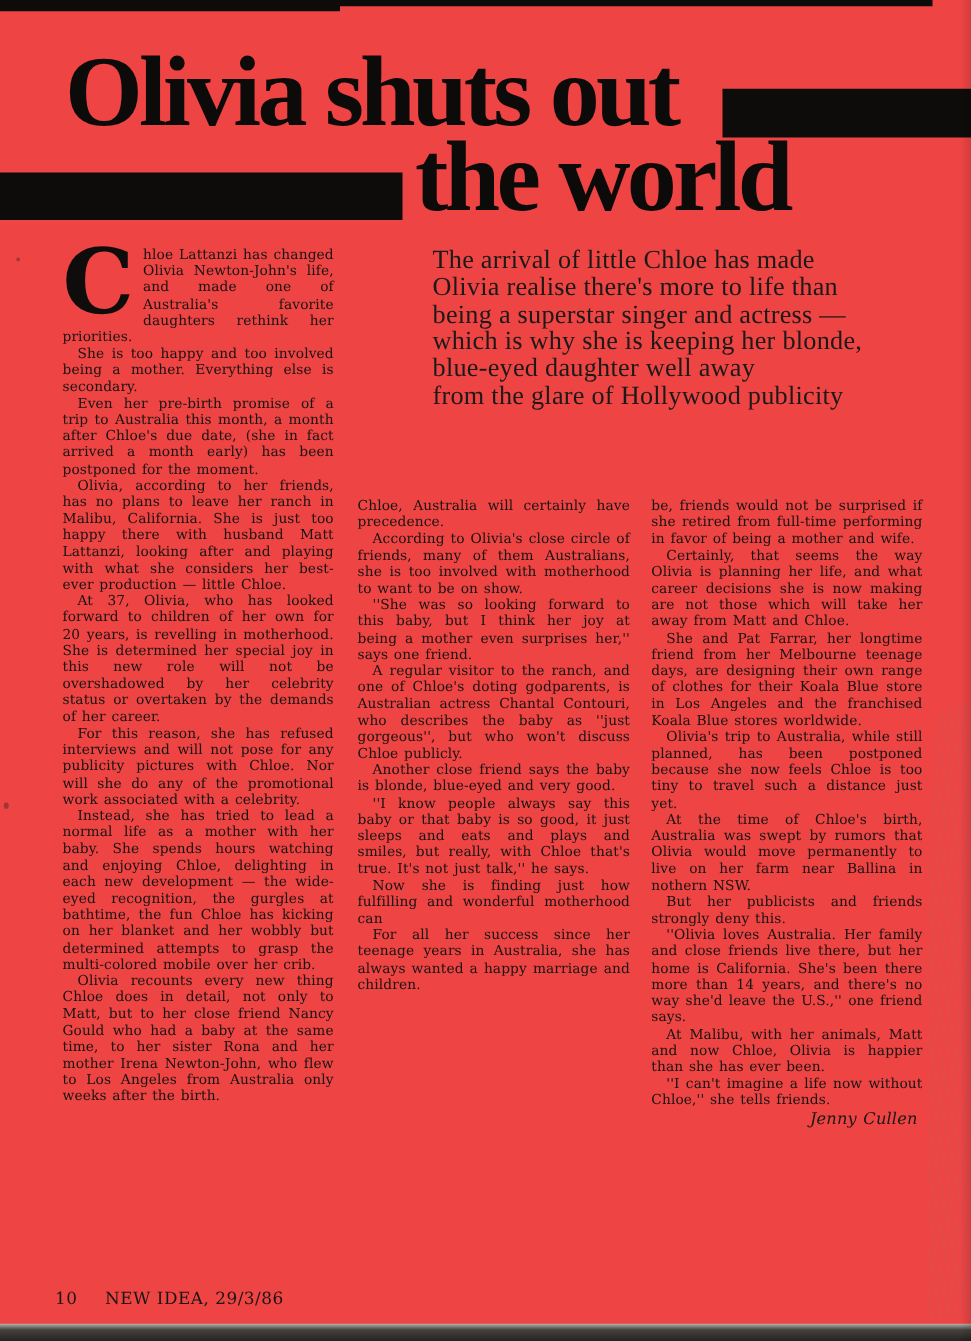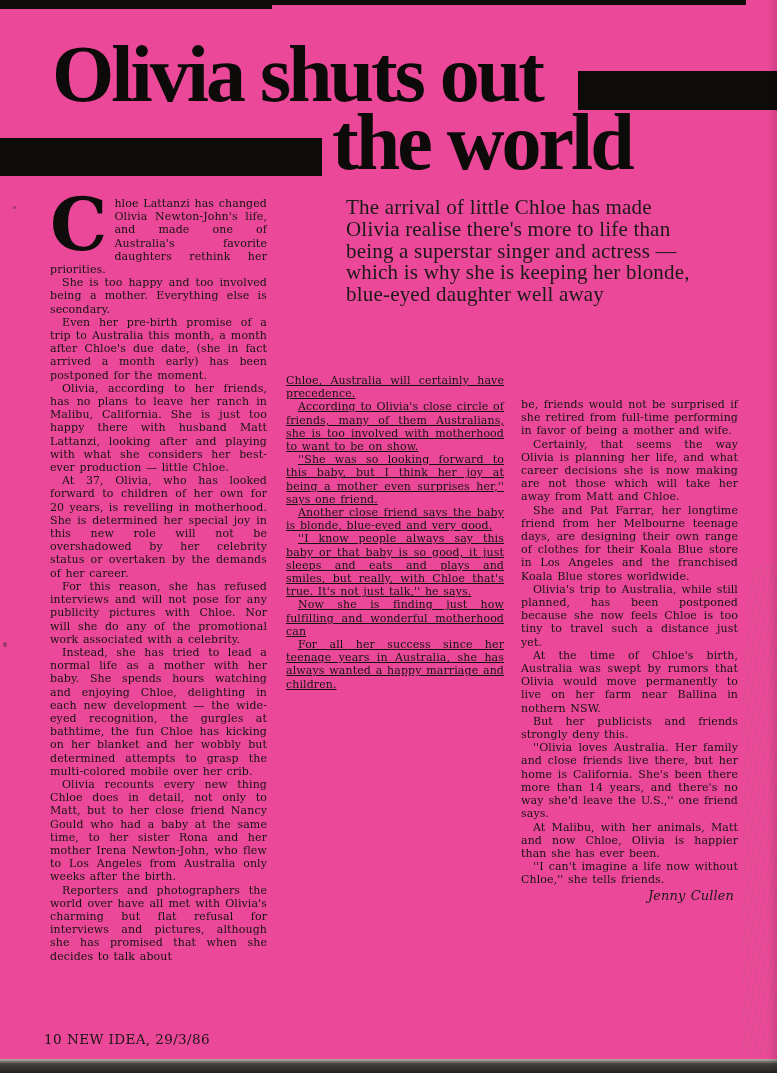--- a/index.html
+++ b/index.html
@@ -1,18 +1,18 @@
 <!DOCTYPE html>
 <html><head>
 <meta charset="utf-8">
 <style>
   html,body { margin:0; padding:0; background:#e9e7e3; }
   .page {
     position:relative; width:777px; height:1073px; margin:0 auto;
-    background:#ec4899; overflow:hidden;
+    background:#ef4444; overflow:hidden;
     font-family:"DejaVu Serif", serif; color:#151412;
   }
   .page::after { 
     content:''; position:absolute; right:0; top:0; bottom:0; width:9px;
     background:linear-gradient(to right, rgba(0,0,0,0), rgba(0,0,0,0.12));
     pointer-events:none;
   }
   
   .strip-a { position:absolute; left:0; top:0; width:272px; height:9px; background:#0d0c0a; }
   .strip-b { position:absolute; left:272px; top:0; width:474px; height:5px; background:#0d0c0a; }
@@ -32,35 +32,35 @@
     font-family:"Liberation Serif", serif; font-size:21px; line-height:21.8px;
     color:#1b1a18; letter-spacing:0.2px;
   }
   
   .column, .col3-inner {
     font-size:11px; line-height:13.2px; text-align:justify;
     letter-spacing:0.1px; word-spacing:1px;
   }
   .column { position:absolute; }
   .col1 { left:50px;  top:197px; width:217px; height:836px; }
-  .col2 { left:286px; top:374px; width:218px; height:634px;text-decoration:underline; }
+  .col2 { left:286px; top:398px; width:218px; height:634px; }
   .col3 { left:521px; top:398px; width:217px; height:634px; }
   .column p { margin:0; text-indent:12px; }
   .column p:first-child, .col3-inner p:first-child { text-indent:0; }
   .dropcap {
     float:left; font-family:"DejaVu Serif", serif; font-weight:bold;
     font-size:72px; line-height:52px; margin:2px 7px 0 0; color:#0e0d0b;
   }
   .byline {
     margin-top:2px; text-align:right; font-style:italic;
     font-size:13px; padding-right:4px; color:#1a1917;
   }
   
   .footer { position:absolute; left:44px; top:1031px; font-size:13.5px; letter-spacing:0.4px; color:#17161а; color:#171614; }
-  .footer .pagenum { margin-right:5px; }
+  .footer .pagenum { margin-right:22px; }
   
   .right-texture {
     position:absolute; left:742px; top:565px; width:35px; height:490px;
     background:repeating-linear-gradient(100deg,
       rgba(120,115,108,0.22) 0 2px, rgba(120,115,108,0.02) 2px 6px);
     border-radius:40% 0 0 0; opacity:0.55; pointer-events:none;
   }
   .bottom-band {
     position:absolute; left:0; top:1059px; width:777px; height:14px;
     background:linear-gradient(#b5b2ac, #45423d 35%, #242220);
@@ -81,38 +81,39 @@
   <div class="bar bar-right"></div>
   <div class="bar bar-left"></div>
   <span class="hl hl2">the world</span>
 
   <div class="pull-quote">
       <div>The arrival of little Chloe has made</div>
       <div>Olivia realise there's more to life than</div>
       <div>being a superstar singer and actress —</div>
       <div>which is why she is keeping her blonde,</div>
       <div>blue-eyed daughter well away</div>
+      <div>from the glare of Hollywood publicity</div>
     </div>
 
   <div class="column col1" id="col1">
       <p><span class="dropcap">C</span>hloe Lattanzi has changed Olivia Newton-John's life, and made one of Australia's favorite daughters rethink her priorities.</p>
       <p>She is too happy and too involved being a mother. Everything else is secondary.</p>
       <p>Even her pre-birth promise of a trip to Australia this month, a month after Chloe's due date, (she in fact arrived a month early) has been postponed for the moment.</p>
       <p>Olivia, according to her friends, has no plans to leave her ranch in Malibu, California. She is just too happy there with husband Matt Lattanzi, looking after and playing with what she considers her best-ever production — little Chloe.</p>
       <p>At 37, Olivia, who has looked forward to children of her own for 20 years, is revelling in motherhood. She is determined her special joy in this new role will not be overshadowed by her celebrity status or overtaken by the demands of her career.</p>
       <p>For this reason, she has refused interviews and will not pose for any publicity pictures with Chloe. Nor will she do any of the promotional work associated with a celebrity.</p>
       <p>Instead, she has tried to lead a normal life as a mother with her baby. She spends hours watching and enjoying Chloe, delighting in each new development — the wide-eyed recognition, the gurgles at bathtime, the fun Chloe has kicking on her blanket and her wobbly but determined attempts to grasp the multi-colored mobile over her crib.</p>
       <p>Olivia recounts every new thing Chloe does in detail, not only to Matt, but to her close friend Nancy Gould who had a baby at the same time, to her sister Rona and her mother Irena Newton-John, who flew to Los Angeles from Australia only weeks after the birth.</p>
-      <p>Reporters and photographers the world over have all met with Olivia's charming but flat refusal for interviews and pictures, although she has promised that when she decides to talk about</p>
     </div>
 
   <div class="column col2">
       <p>Chloe, Australia will certainly have precedence.</p>
       <p>According to Olivia's close circle of friends, many of them Australians, she is too involved with motherhood to want to be on show.</p>
       <p>''She was so looking forward to this baby, but I think her joy at being a mother even surprises her,'' says one friend.</p>
+      <p>A regular visitor to the ranch, and one of Chloe's doting godparents, is Australian actress Chantal Contouri, who describes the baby as ''just gorgeous'', but who won't discuss Chloe publicly.</p>
       <p>Another close friend says the baby is blonde, blue-eyed and very good.</p>
       <p>''I know people always say this baby or that baby is so good, it just sleeps and eats and plays and smiles, but really, with Chloe that's true. It's not just talk,'' he says.</p>
       <p>Now she is finding just how fulfilling and wonderful motherhood can</p>
       <p>For all her success since her teenage years in Australia, she has always wanted a happy marriage and children.</p>
     </div>
 
   <div class="column col3">
     <div class="col3-inner">
         <p>be, friends would not be surprised if she retired from full-time performing in favor of being a mother and wife.</p>
         <p>Certainly, that seems the way Olivia is planning her life, and what career decisions she is now making are not those which will take her away from Matt and Chloe.</p>

